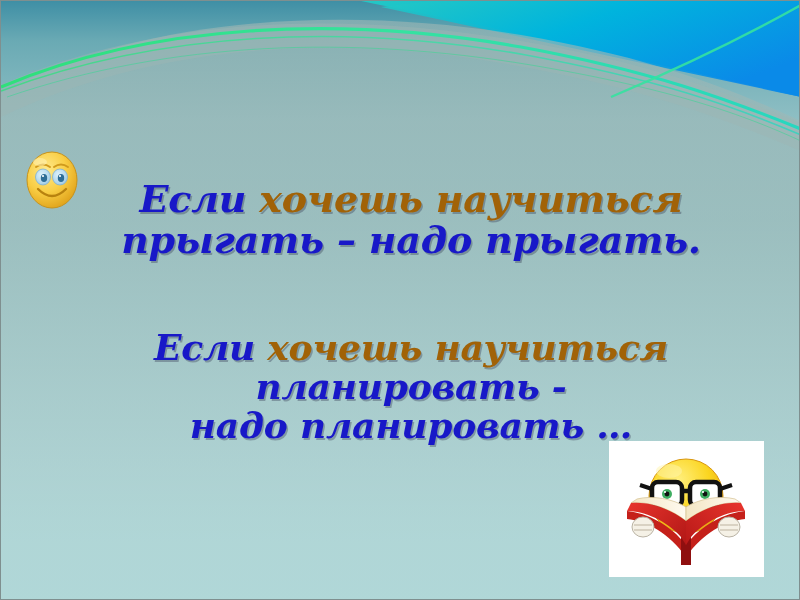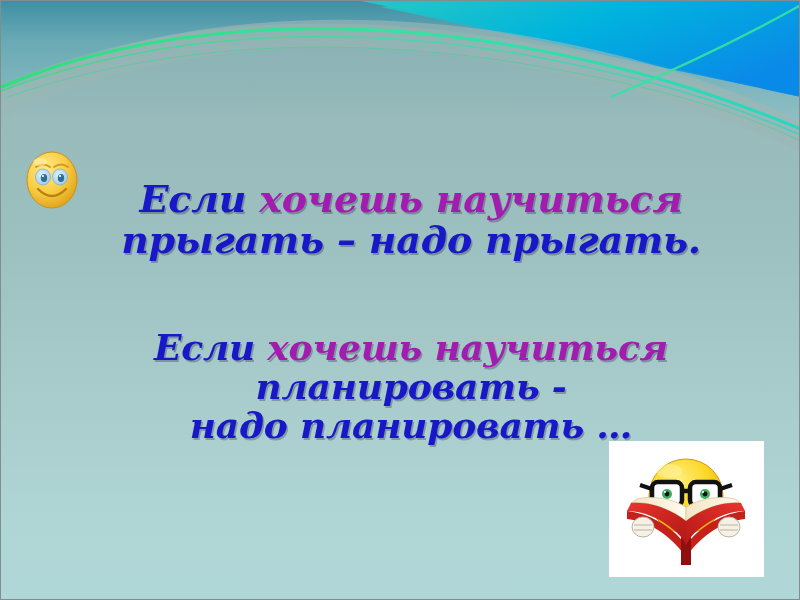--- a/index.html
+++ b/index.html
@@ -57,21 +57,21 @@
     width: 700px;
     font-size: 38px;
   }
   #block-two {
     left: 60px;
     top: 288px;
     width: 700px;
     font-size: 36px;
   }
   .tx-blue { color: #1818C8; }
-  .tx-red  { color: #a21caf; }
+  .tx-red  { color: #a16207; }
 
   
   #smiley-left {
     position: absolute;
     left: 22px;
     top: 143px;
     width: 58px;
     height: 70px;
   }
 

